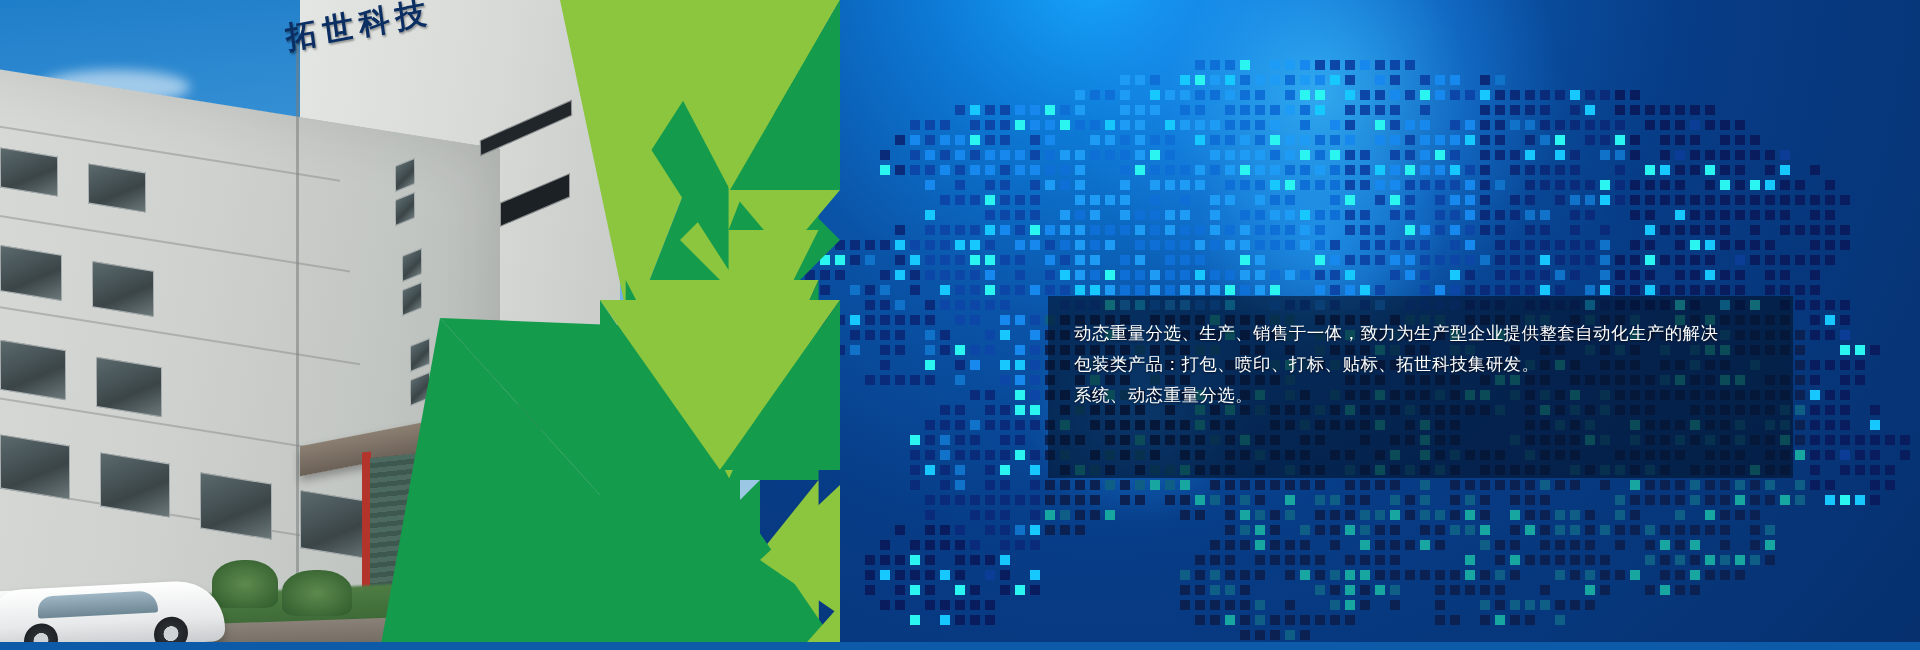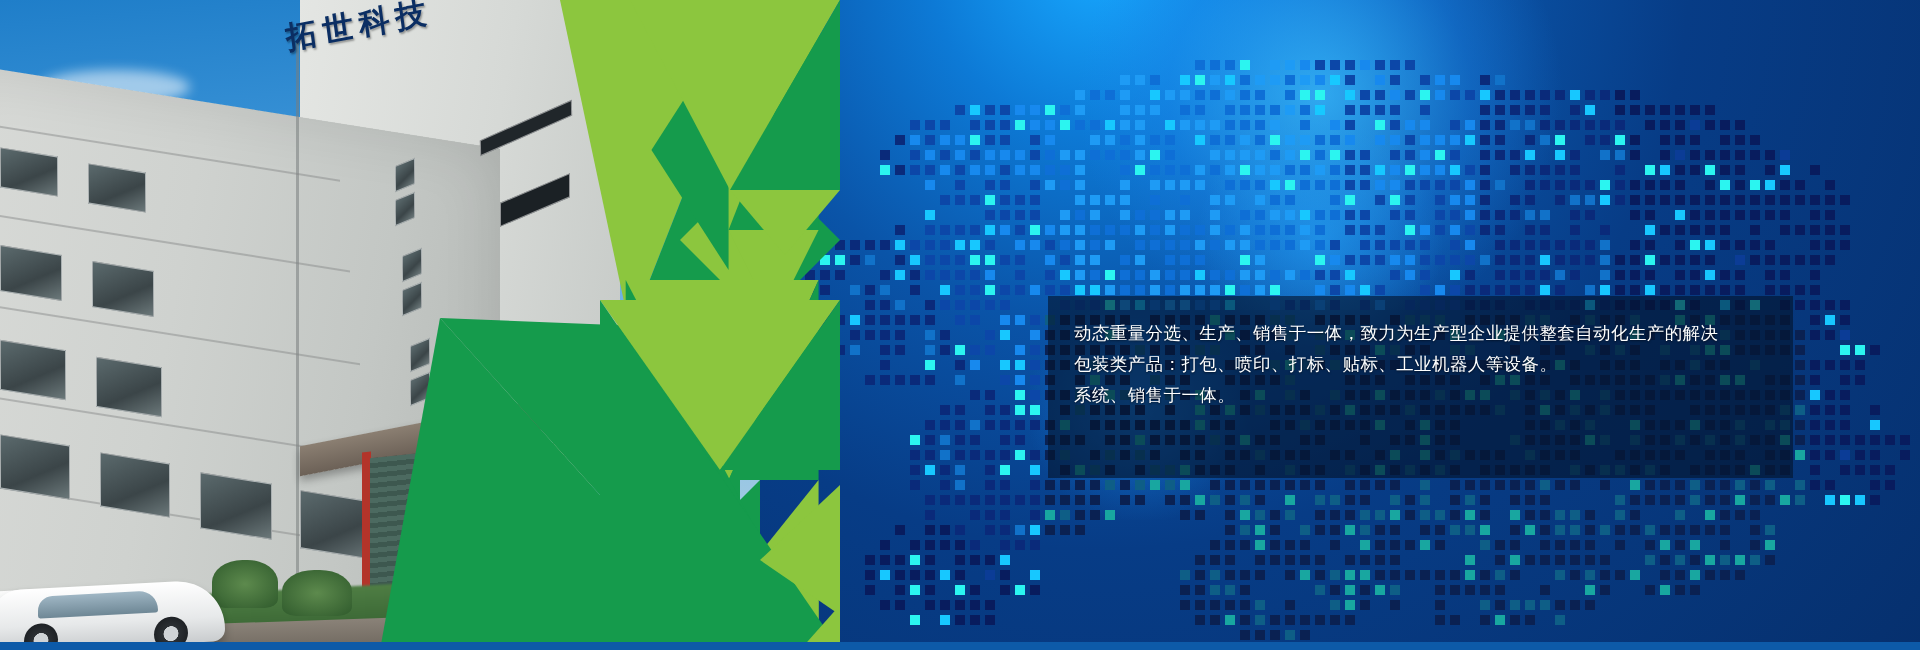--- a/index.html
+++ b/index.html
@@ -2079,18 +2079,18 @@
     <polygon points="0,300 240,300 120,470" fill="#8CC63E"></polygon>
     <polygon points="0,650 240,650 0,300" fill="#159B4C"></polygon>
     <polygon points="120,470 240,300 240,470" fill="#159B4C"></polygon>
     <polygon points="160,560 240,485 240,615" fill="#8CC63E"></polygon>
     <polygon points="200,650 240,605 240,650" fill="#8CC63E"></polygon>
   </svg>
 
 
   <div class="textpanel">
     <div class="tline">动态重量分选、生产、销售于一体，致力为生产型企业提供整套自动化生产的解决</div>
-    <div class="tline">包装类产品：打包、喷印、打标、贴标、工业机器人等设备。</div>
-    <div class="tline">系统、销售于一体。</div>
+    <div class="tline">包装类产品：打包、喷印、打标、贴标、拓世科技集研发。</div>
+    <div class="tline">系统、动态重量分选。</div>
   </div>
 
   <div class="botbar"></div>
 </div>
 
 </body></html>

